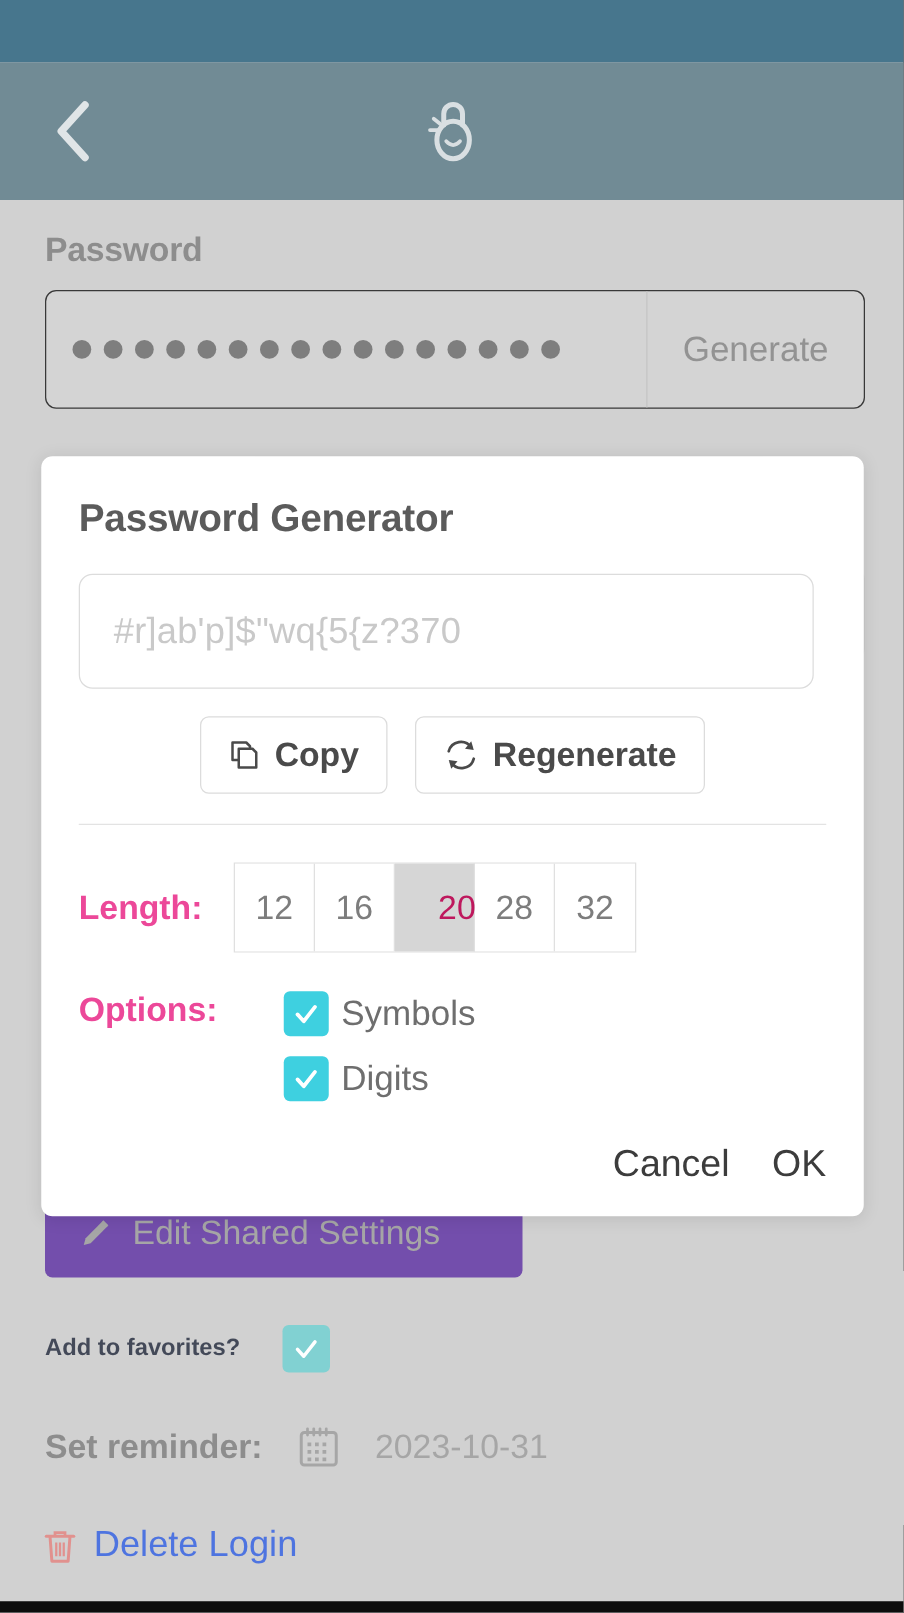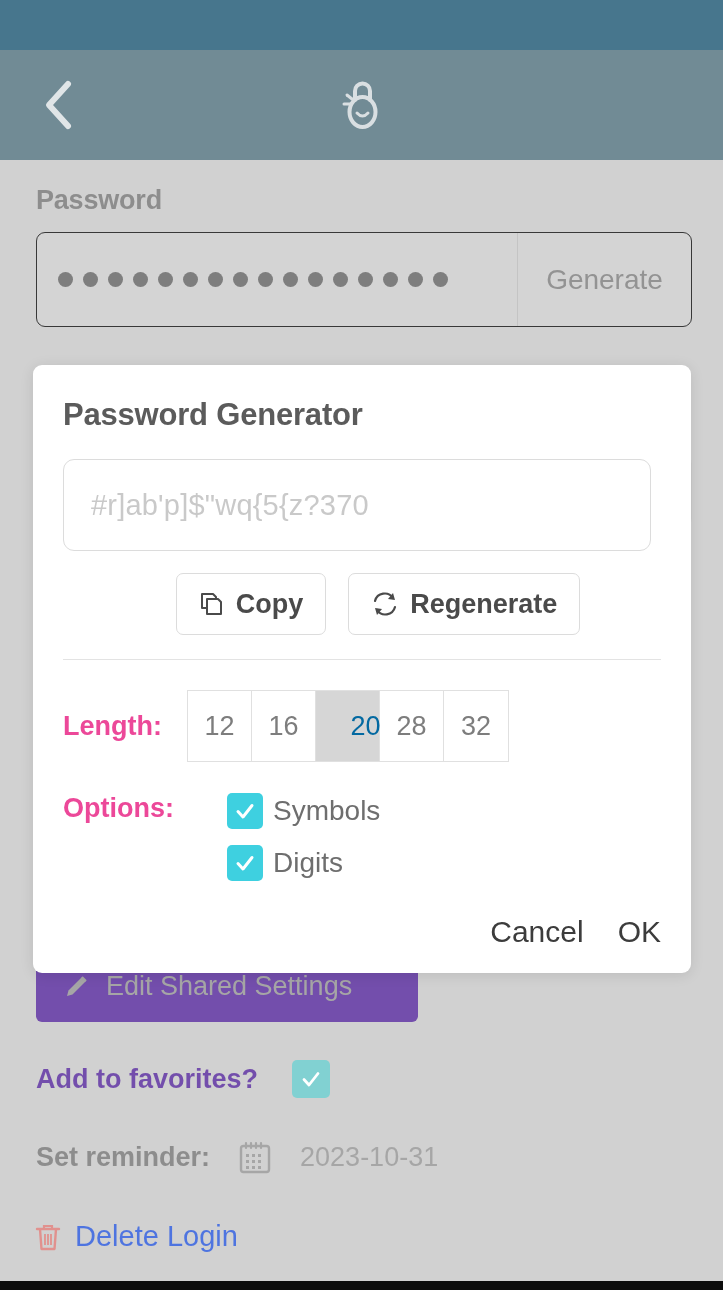--- a/index.html
+++ b/index.html
@@ -138,23 +138,23 @@
     font-size: 27px;
     color: #8e8e8e;
   }
 
   .favorites-row {
     position: absolute;
     left: 36px; top: 900px;
     display: flex; align-items: center; gap: 34px;
   }
   .favorites-label {
-    font-size: 27px;
+    font-size: 19px;
     font-weight: bold;
-    color: #4c1d95;
+    color: #0f172a;
   }
   .fav-checkbox {
     width: 38px; height: 38px;
     background: #5ec4c6;
     border-radius: 5px;
     display: flex; align-items: center; justify-content: center;
   }
 
   .reminder-row {
     position: absolute;
@@ -219,21 +219,21 @@
     font-size: 29px;
     color: #c9c9c9;
     letter-spacing: 0.2px;
     white-space: nowrap;
   }
 
   .action-row {
     position: absolute;
     left: 0; top: 208px;
     width: 658px;
-    display: flex; justify-content: center; gap: 22px; margin-left: 16px;
+    display: flex; justify-content: center; gap: 22px;
   }
   .action-btn {
     height: 62px;
     border: 1px solid #dcdcdc;
     border-radius: 7px;
     background: #fff;
     display: flex; align-items: center; justify-content: center;
     gap: 11px;
     padding: 0 22px;
   }
@@ -269,21 +269,21 @@
     width: 64px; height: 70px;
     border-right: 1px solid #e0e0e0;
     display: flex; align-items: center; justify-content: center;
     font-size: 27px;
     color: #7d7d7d;
     background: #fff;
   }
   .seg:last-child { border-right: none; }
   .seg.selected {
     background: #d6d6d6;
-    color: #0369a1;
+    color: #be185d;
     padding-left: 36px;
   }
 
   .options-row {
     position: absolute;
     left: 30px; top: 428px;
     display: flex;
   }
   .options-list {
     display: flex; flex-direction: column;

